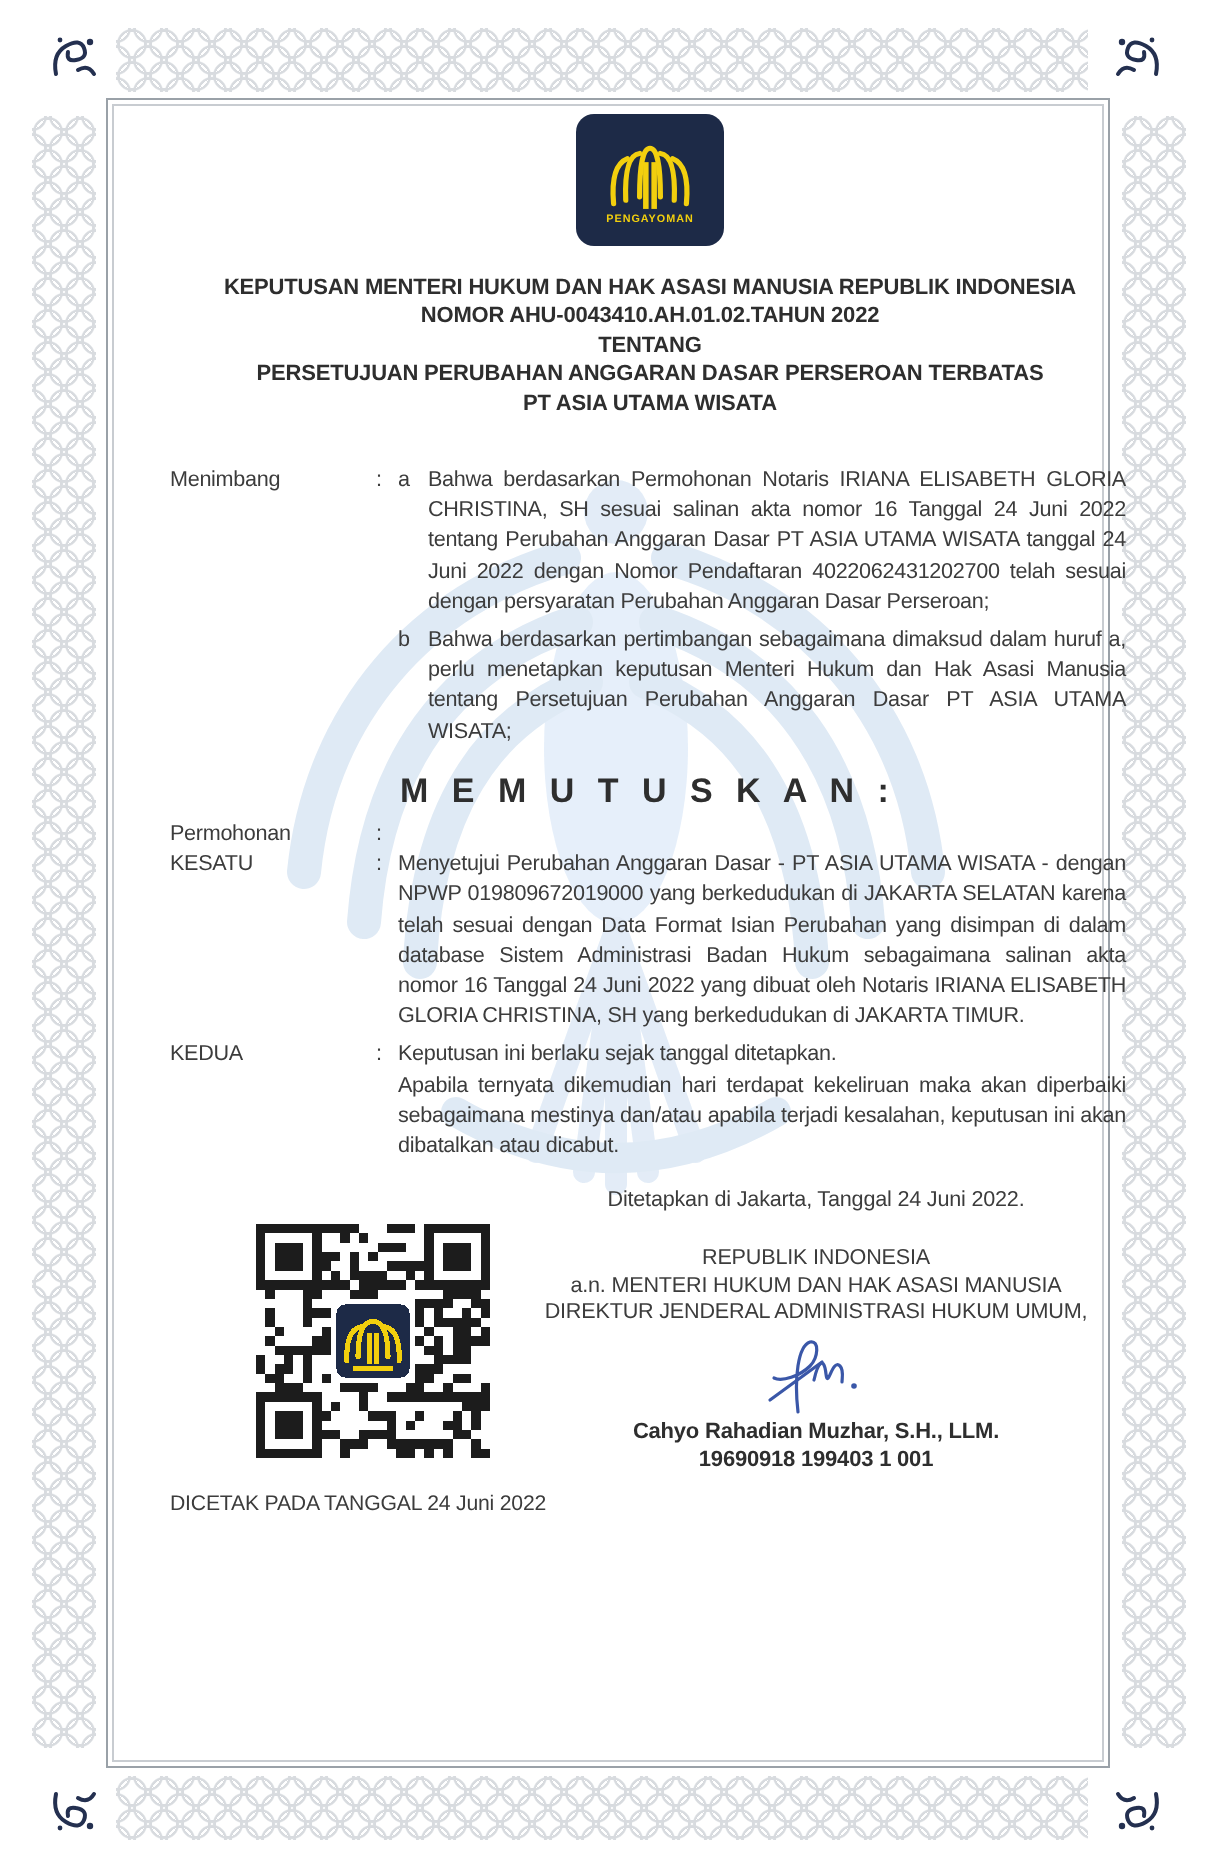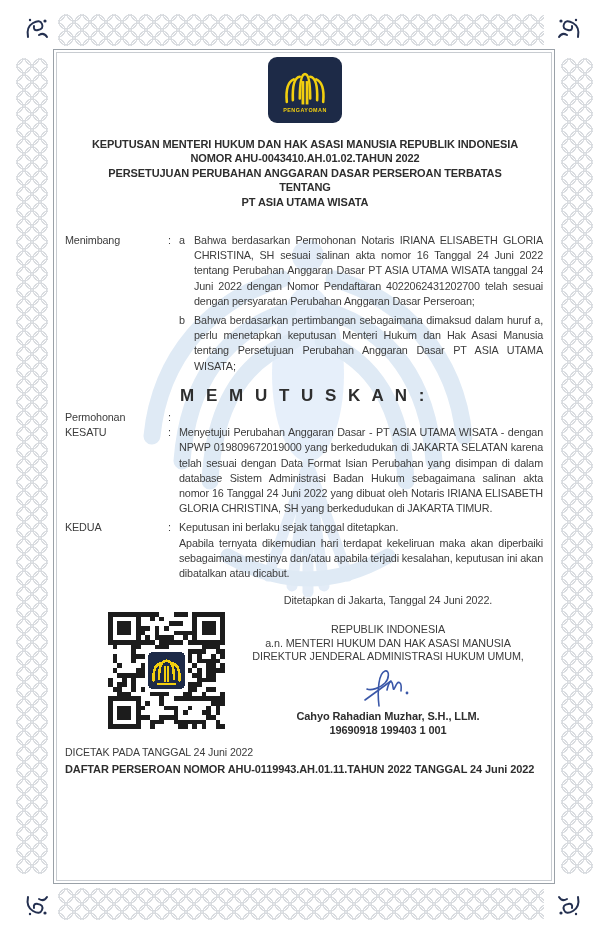--- a/index.html
+++ b/index.html
@@ -22,21 +22,21 @@
   .ornament.tl{left:24px;top:15px;}
   .ornament.tr{left:556px;top:15px;transform:scaleX(-1);}
   .ornament.bl{left:24px;top:893px;transform:scaleY(-1);}
   .ornament.br{left:556px;top:893px;transform:scale(-1,-1);}
 
   .frame{position:absolute;left:53px;top:49px;width:500px;height:833px;border:1px solid #9aa1a8;}
   .frame-inner{position:absolute;inset:2px;border:1px solid #c8ccd1;}
 
   .watermark{position:absolute;left:130px;top:224px;width:356px;height:402px;z-index:0;}
 
-  .content{position:absolute;inset:0;z-index:1;}
+  .content{position:absolute;inset:0;z-index:1;margin-left:20px;}
 
   .logo{position:absolute;left:268px;top:57px;width:74px;height:66px;background:#1d2a47;
         border-radius:9px;display:flex;flex-direction:column;align-items:center;justify-content:center;}
   .logo svg{width:52px;height:42px;display:block;}
   .logo-label{font-size:5.4px;color:#f2cf0e;font-weight:bold;letter-spacing:.5px;margin-top:-2px;}
 
   .header{position:absolute;left:63px;top:137px;width:484px;text-align:center;font-weight:bold;
           font-size:11px;line-height:14.4px;color:#2e2e2e;letter-spacing:-.1px;}
   .header p{margin:0;}
 
@@ -152,22 +152,22 @@
         </g>
         <rect x="26" y="16" width="3.2" height="27" fill="#f2cf0e"></rect>
         <rect x="30.8" y="16" width="3.2" height="27" fill="#f2cf0e"></rect>
       </svg>
       <div class="logo-label">PENGAYOMAN</div>
     </div>
 
     <div class="header">
       <p>KEPUTUSAN MENTERI HUKUM DAN HAK ASASI MANUSIA REPUBLIK INDONESIA</p>
       <p>NOMOR AHU-0043410.AH.01.02.TAHUN 2022</p>
+      <p>TENTANG</p>
       <p>PERSETUJUAN PERUBAHAN ANGGARAN DASAR PERSEROAN TERBATAS</p>
-      <p>TENTANG</p>
       <p>PT ASIA UTAMA WISATA</p>
     </div>
 
     <div class="body-rows">
 
       <div class="row">
         <div class="label">Menimbang</div>
         <div class="colon">:</div>
         <div class="items">
           <div class="item">
@@ -425,17 +425,16 @@
             <path d="M15.3,14.6 Q15.4,11.3 13.8,11"></path>
           </g>
           <rect x="11.9" y="11.6" width="0.45" height="3.4" fill="#f2cf0e"></rect>
           <rect x="12.65" y="11.6" width="0.45" height="3.4" fill="#f2cf0e"></rect>
           <rect x="10.4" y="15.2" width="4.2" height="0.5" fill="#f2cf0e"></rect>
         </svg>
       </div>
 
     <div class="footer">
       <p>DICETAK PADA TANGGAL 24 Juni 2022</p>
-      <p class="register">DAFTAR PERSEROAN NOMOR AHU-0119943.AH.01.11.TAHUN 2022 TANGGAL 24 Juni 2022</p>
     </div>
 
   </div>
 </div>
 
 </body></html>

